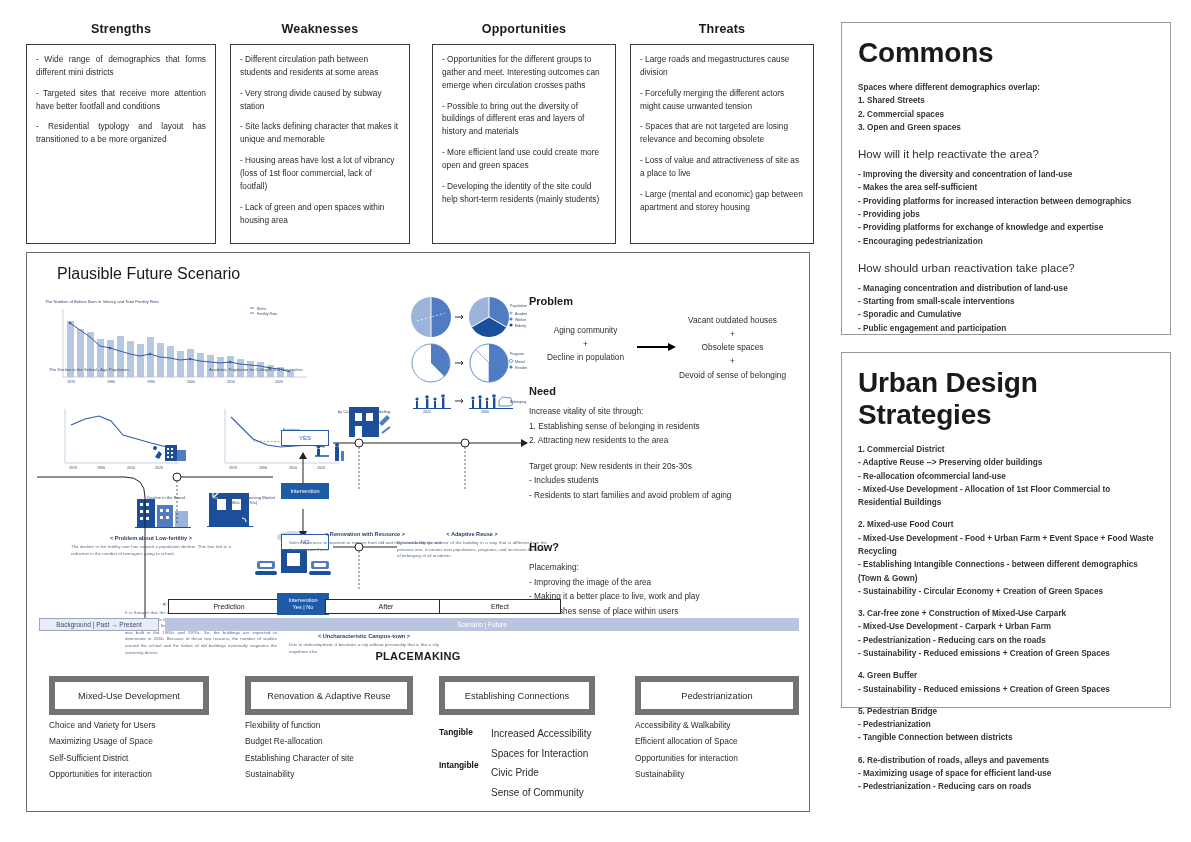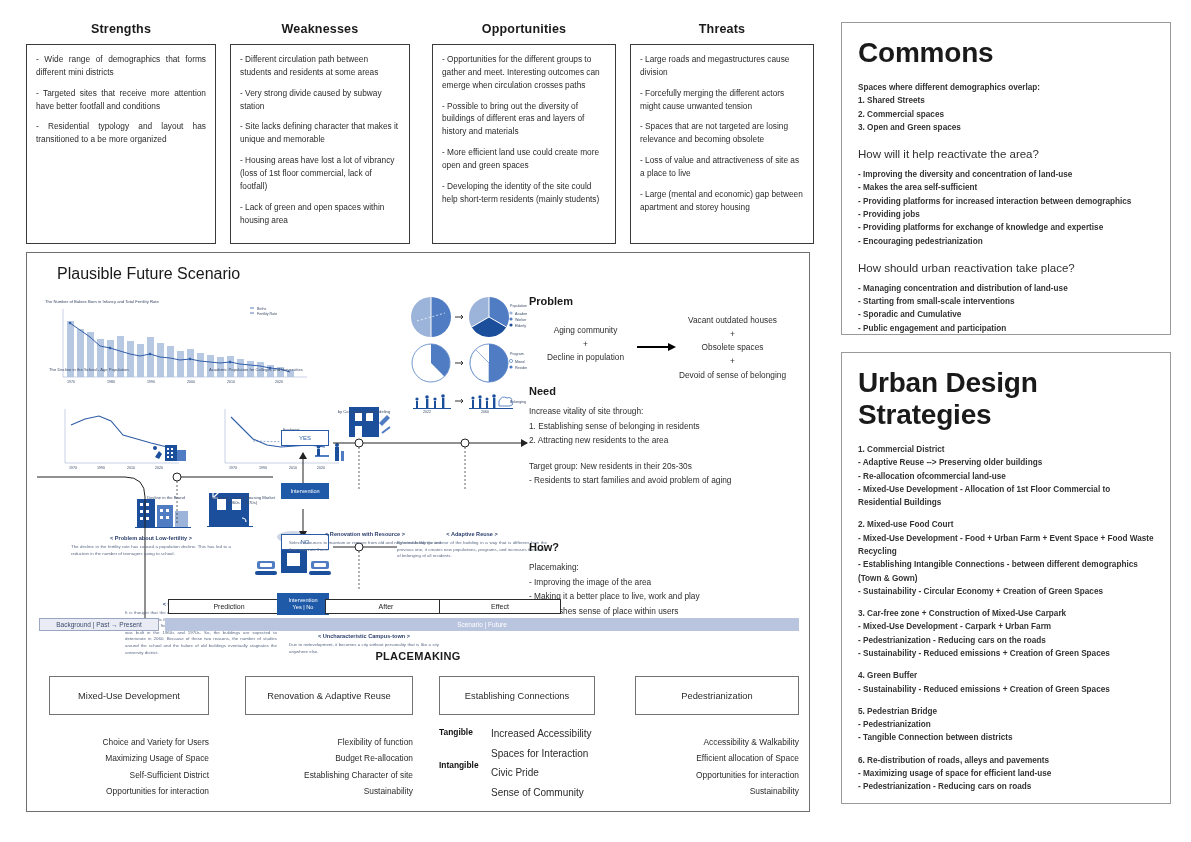--- a/index.html
+++ b/index.html
@@ -118,35 +118,34 @@
   #placemaking-title {
     position: absolute;
     left: 0; right: 0; top: 649px;
     text-align: center;
     font-size: 11px;
     font-weight: bold;
     letter-spacing: .3px;
   }
   .pm-col { position: absolute; top: 675px; }
   .pm-box {
-    border: 1px solid #737373;
+    border: 6px solid #737373;
     box-sizing: border-box;
     height: 39px;
     display: flex;
     align-items: center;
     justify-content: center;
     font-size: 9.3px;
     color: #2b2b2b;
   }
   .pm-list {
-    margin-top: 19px;
+    margin-top: 2px;
     font-size: 8.4px;
     line-height: 1.95;
     color: #2b2b2b;
-    text-align: right;
   }
   .pm-split { display: flex; margin-top: 9px; }
   .pm-labels {
     width: 52px;
     font-size: 8.4px;
     font-weight: bold;
     line-height: 1.95;
     color: #111;
   }
   .pm-labels .sp { visibility: hidden; }
@@ -279,21 +278,21 @@
   </div>
   <h3>How should urban reactivation take place?</h3>
   <div class="blk">
     <div class="line">- Managing concentration and distribution of land-use</div>
     <div class="line">- Starting from small-scale interventions</div>
     <div class="line">- Sporadic and Cumulative</div>
     <div class="line">- Public engagement and participation</div>
   </div>
 </div>
 
-<div class="panel" id="strategies-panel" style="left:841px; top:352px; width:330px; height:452px;">
+<div class="panel" id="strategies-panel" style="left:841px; top:352px; width:330px; height:356px;">
   <h2>Urban Design Strategies</h2>
 
   <div class="blk">
     <div class="line">1. Commercial District</div>
     <div class="line">-  Adaptive Reuse --&gt; Preserving older buildings</div>
     <div class="line">-  Re-allocation ofcommercial land-use</div>
     <div class="line">-  Mixed-Use Development - Allocation of 1st Floor Commercial to Residential Buildings</div>
   </div>
 
   <div class="blk">
@@ -659,20 +658,21 @@
     </div>
   </div>
 
   <div class="abs" style="left:502px; top:132px; width:290px;">
     <div class="sec-head">Need</div>
     <div class="sec-line">Increase vitality of site through:</div>
     <div class="sec-line">1. Establishing sense of belonging in residents</div>
     <div class="sec-line">2. Attracting new residents to the area</div>
     <div class="sec-line" style="height:11px;">&nbsp;</div>
     <div class="sec-line">Target group: New residents in their 20s-30s</div>
+    <div class="sec-line">- Includes students</div>
     <div class="sec-line">- Residents to start families and avoid problem of aging</div>
   </div>
 
   <div class="abs" style="left:502px; top:288px; width:290px;">
     <div class="sec-head">How?</div>
     <div class="sec-line">Placemaking:</div>
     <div class="sec-line">- Improving the image of the area</div>
     <div class="sec-line">- Making it a better place to live, work and play</div>
     <div class="sec-line">- Establishes sense of place within users</div>
     <div class="sec-line">- Inviting visitors and new residents</div>

